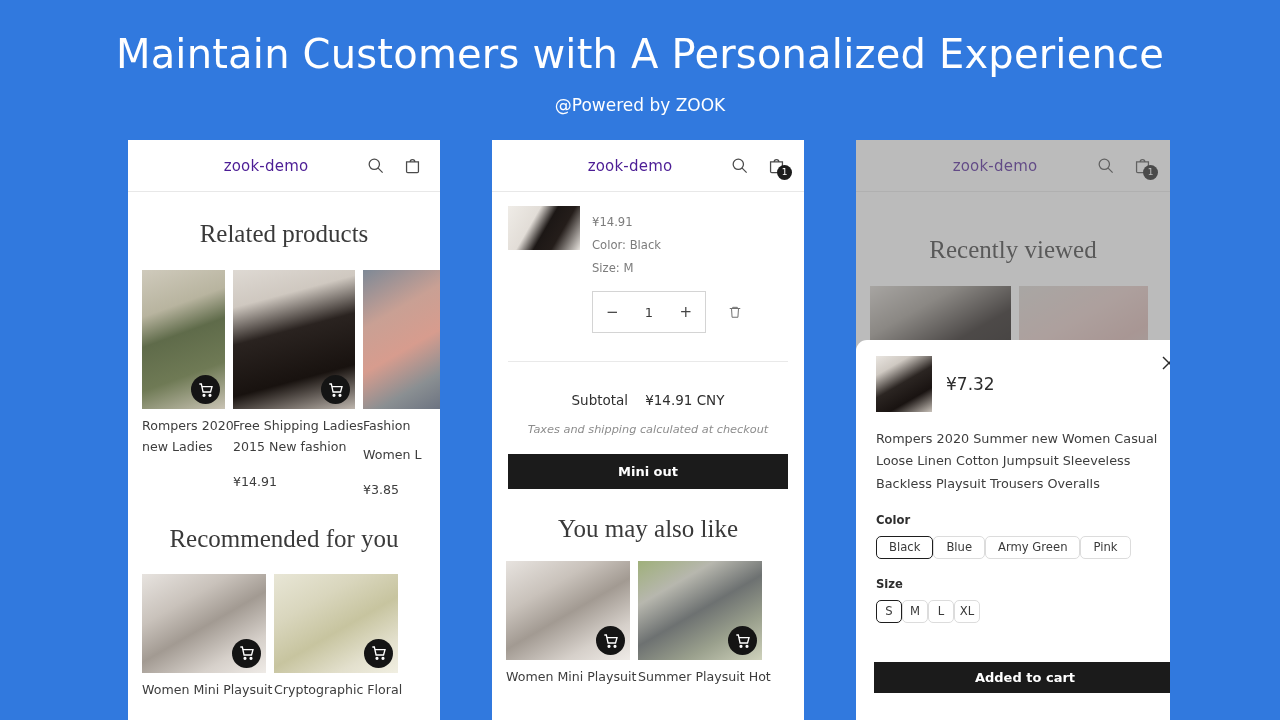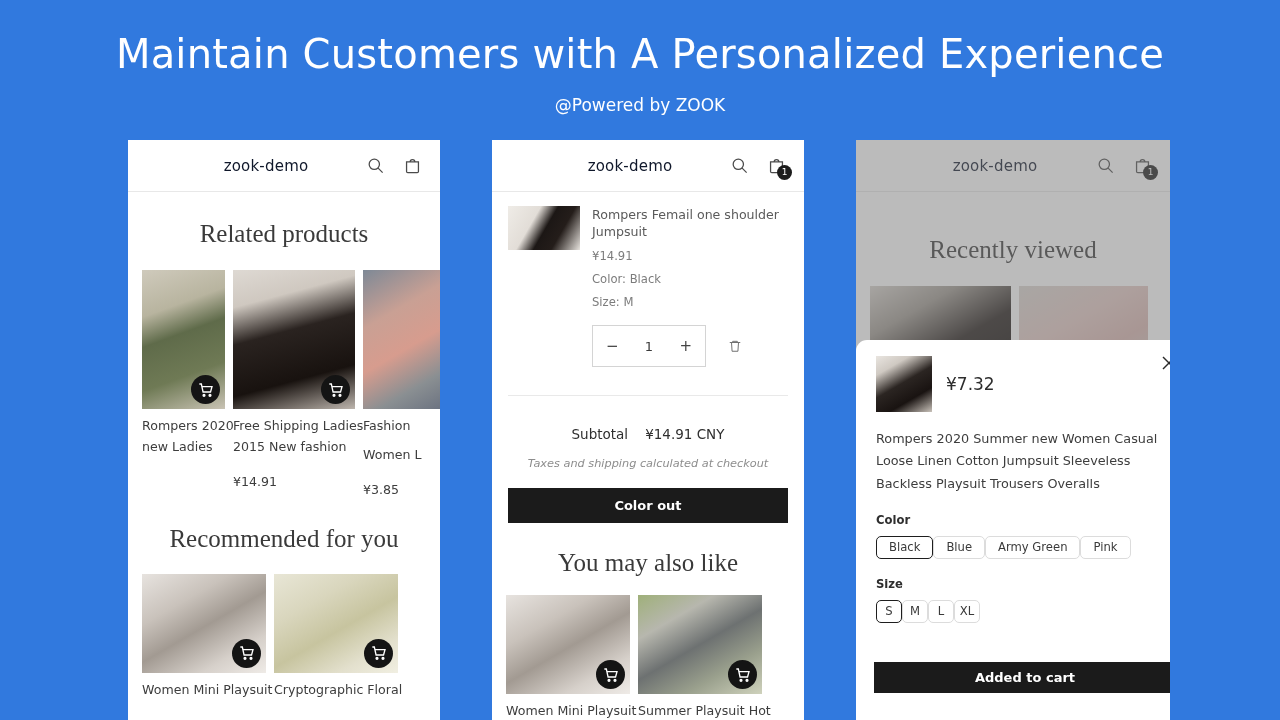--- a/index.html
+++ b/index.html
@@ -48,21 +48,21 @@
     align-items: center;
     padding: 0 18px;
     border-bottom: 1px solid #e8e8e8;
     background: #fff;
     position: relative;
   }
   .topbar .shopname {
     flex: 1;
     text-align: center;
     font-size: 15px;
-    color: #0f172a;
+    color: #4c1d95;
     font-family: "DejaVu Sans", sans-serif;
     letter-spacing: .2px;
   }
   .ic { display: inline-flex; align-items: center; justify-content: center; }
   .hamburger { width: 20px; height: 14px; display: flex; flex-direction: column; justify-content: space-between; }
   .hamburger i { display: block; height: 1.6px; background: #4a4a4a; border-radius: 1px; }
   .topbar-right { display: flex; align-items: center; gap: 18px; }
 
   .badge-wrap { position: relative; display: inline-flex; }
   .cart-badge {
@@ -330,21 +330,20 @@
           <span class="cart-badge">1</span>
         </span>
       </span>
     </div>
 
     <div class="cart-item">
       <div class="cart-thumb">
           <span class="ph ph-pants"></span>
         </div>
       <div class="cart-info">
-        <div class="ci-title">Rompers Femail one shoulder Jumpsuit</div>
         <div class="ci-line">¥14.91</div>
         <div class="ci-line">Color: Black</div>
         <div class="ci-line">Size: M</div>
         <div class="qty-row">
           <div class="stepper">
             <span class="sym">−</span>
             <span>1</span>
             <span class="sym">+</span>
           </div>
           <span class="trash">
@@ -356,21 +355,21 @@
       </div>
     </div>
 
     <div class="rule"></div>
 
     <div class="subtotal-row">
       <span>Subtotal</span>
       <span>¥14.91 CNY</span>
     </div>
     <div class="tax-note">Taxes and shipping calculated at checkout</div>
-    <div class="checkout-btn">Color out</div>
+    <div class="checkout-btn">Mini out</div>
 
     <div class="section-title" style="margin-top:26px">You may also like</div>
 
     <div class="prow" style="margin-top:18px">
       <div class="pcard" style="width:124px">
         <div class="pimg" style="width:124px;height:99px">
             <span class="ph ph-grey"></span>
           <span class="cart-fab">
             <svg viewBox="0 0 24 24" fill="none" stroke="#fff" stroke-width="2">
                 <circle cx="9" cy="20" r="1.4" fill="#fff"></circle>

